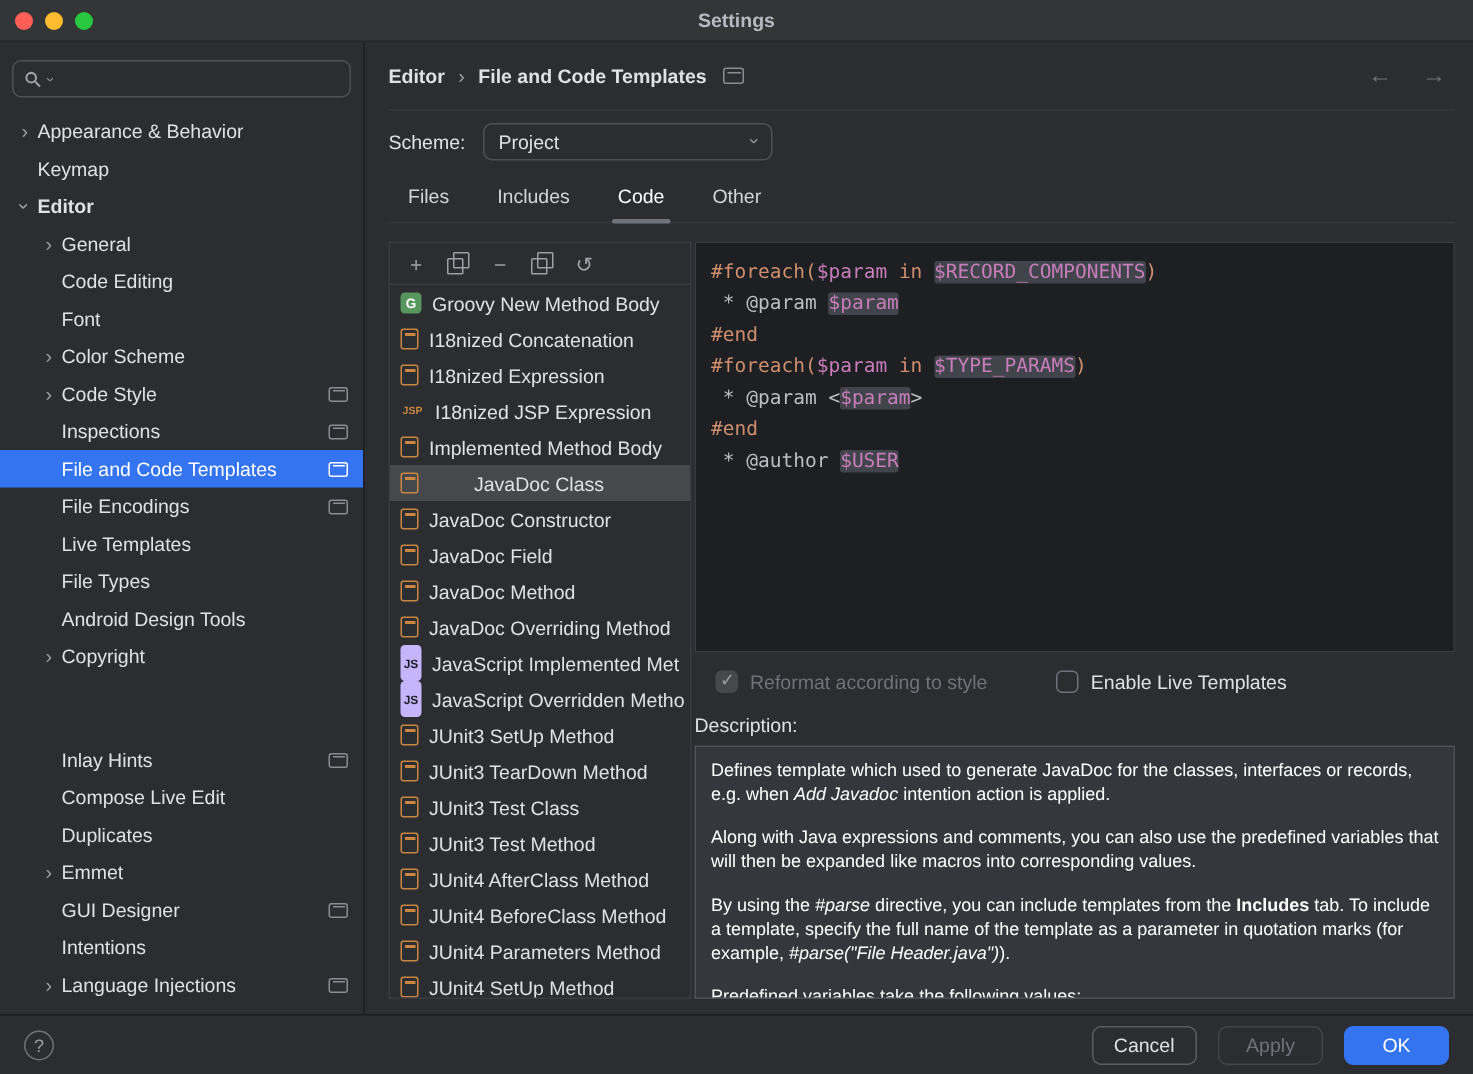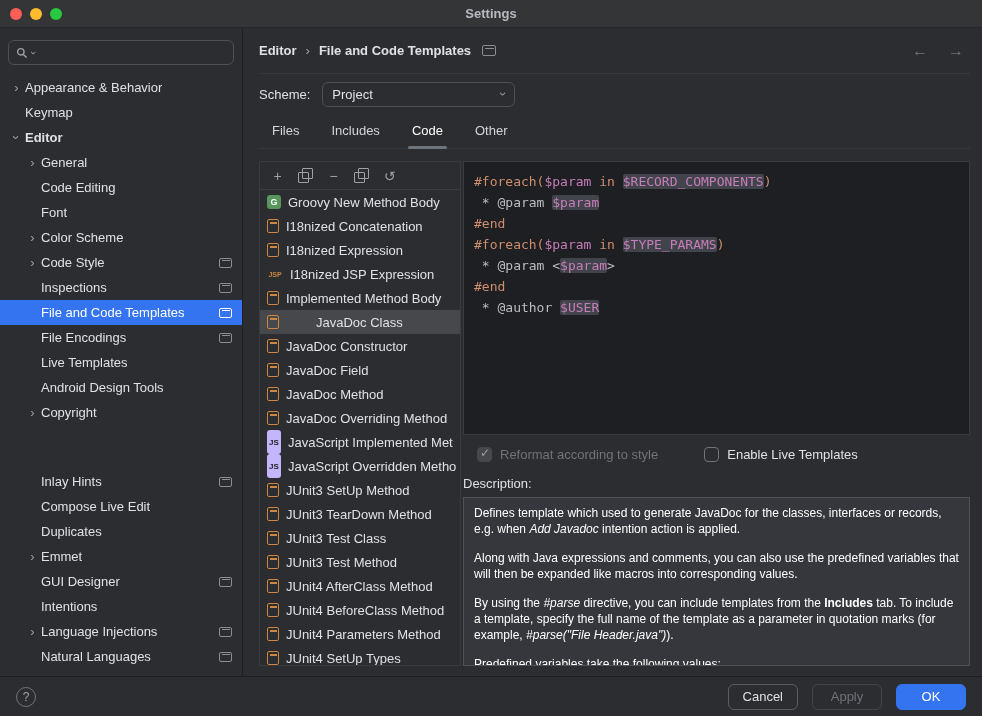--- a/index.html
+++ b/index.html
@@ -208,20 +208,24 @@
             <span class="chev none">›</span>
             <span class="tree-label">File Encodings</span>
             <span class="scope-icon"></span>
           </div>
           <div class="tree-row" style="padding-left: 24px;">
             <span class="chev none">›</span>
             <span class="tree-label">Live Templates</span>
           </div>
           <div class="tree-row" style="padding-left: 24px;">
             <span class="chev none">›</span>
+            <span class="tree-label">File Types</span>
+          </div>
+          <div class="tree-row" style="padding-left: 24px;">
+            <span class="chev none">›</span>
             <span class="tree-label">Android Design Tools</span>
           </div>
           <div class="tree-row" style="padding-left: 24px;">
             <span class="chev right">›</span>
             <span class="tree-label">Copyright</span>
           </div>
           <div class="tree-row" style="padding-left: 24px; margin-top: 44px;">
             <span class="chev none">›</span>
             <span class="tree-label">Inlay Hints</span>
             <span class="scope-icon"></span>
@@ -377,21 +381,21 @@
               <div class="list-row">
                 <span class="li-icon icon-template"></span>
                 <span class="li-label">JUnit4 BeforeClass Method</span>
               </div>
               <div class="list-row">
                 <span class="li-icon icon-template"></span>
                 <span class="li-label">JUnit4 Parameters Method</span>
               </div>
               <div class="list-row">
                 <span class="li-icon icon-template"></span>
-                <span class="li-label">JUnit4 SetUp Types</span>
+                <span class="li-label">JUnit4 SetUp Method</span>
               </div>
             </div>
         </div>
 
         <div class="right-col">
           <div class="code-editor"><div class="code-line"><span class="tk-kw">#foreach(</span><span class="tk-var">$param</span><span class="tk-plain"> </span><span class="tk-kw">in</span><span class="tk-plain"> </span><span class="tk-varhl">$RECORD_COMPONENTS</span><span class="tk-kw">)</span></div><div class="code-line"><span class="tk-plain"> * @param </span><span class="tk-varhl">$param</span></div><div class="code-line"><span class="tk-kw">#end</span></div><div class="code-line"><span class="tk-kw">#foreach(</span><span class="tk-var">$param</span><span class="tk-plain"> </span><span class="tk-kw">in</span><span class="tk-plain"> </span><span class="tk-varhl">$TYPE_PARAMS</span><span class="tk-kw">)</span></div><div class="code-line"><span class="tk-plain"> * @param &lt;</span><span class="tk-varhl">$param</span><span class="tk-plain">&gt;</span></div><div class="code-line"><span class="tk-kw">#end</span></div><div class="code-line"><span class="tk-plain"> * @author </span><span class="tk-varhl">$USER</span></div></div>
 
           <div class="options-row">
             <div class="option disabled">
               <span class="checkbox checked"></span>

